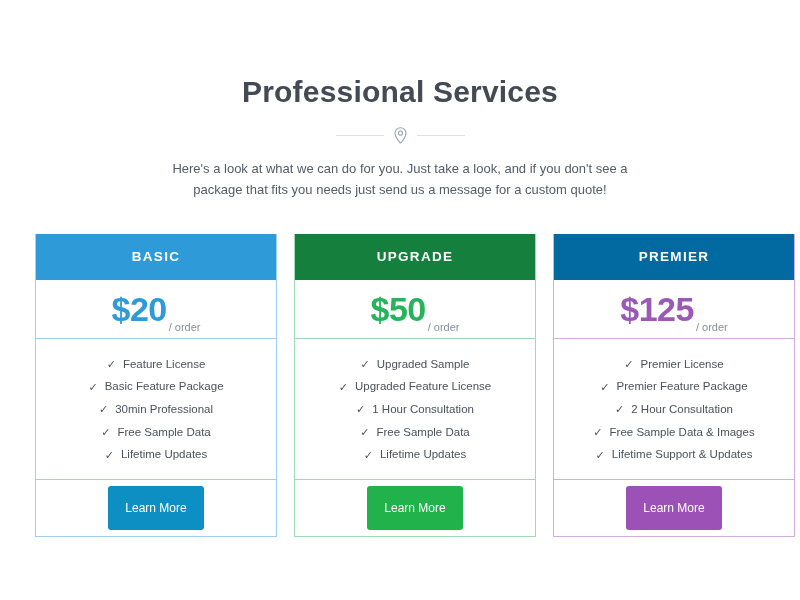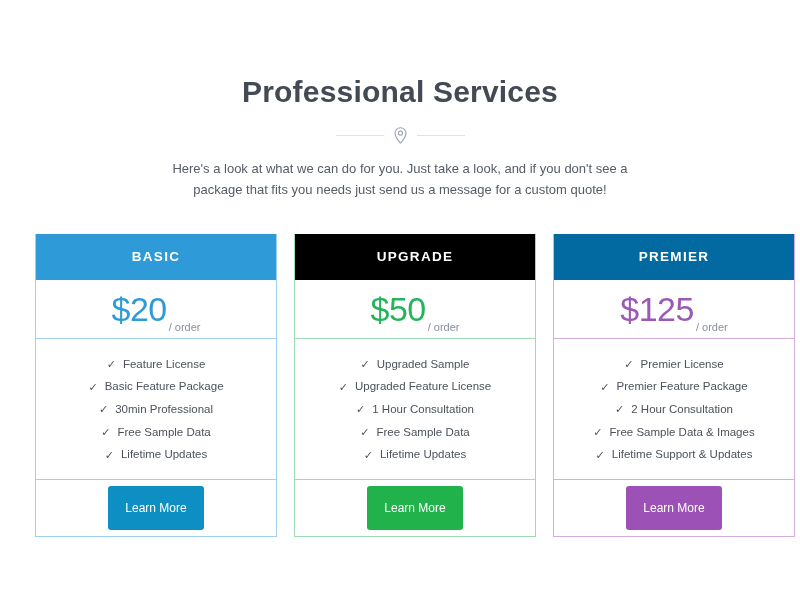--- a/index.html
+++ b/index.html
@@ -92,21 +92,21 @@
   }
   .card-price {
     height: 58px;
     display: flex;
     align-items: center;
     justify-content: center;
     border-bottom: 1px solid #9fd0ee;
   }
   .price-amount {
     font-size: 34px;
-    font-weight: normal;
+    font-weight: bold;
     letter-spacing: -0.5px;
     line-height: 1;
   }
   .price-unit {
     font-size: 11px;
     color: #8a9099;
     margin-left: 2px;
     align-self: flex-end;
     padding-bottom: 5px;
   }
@@ -200,21 +200,21 @@
           <span class="check">✓</span>
           <span>Lifetime Updates</span>
         </div>
       </div>
       <div class="card-foot">
         <button class="btn" style="background: rgb(13, 143, 196);">Learn More</button>
       </div>
     </div>
 
     <div class="card" style="border-color: rgb(155, 220, 180);">
-      <div class="card-head" style="background: #000000;">UPGRADE</div>
+      <div class="card-head" style="background: #15803d;">UPGRADE</div>
       <div class="card-price" style="border-bottom-color: rgb(155, 220, 180);">
         <span class="price-amount" style="color: rgb(37, 179, 92);">$50</span>
         <span class="price-unit">/ order</span>
       </div>
       <div class="card-features" style="border-bottom-color: rgb(155, 220, 180);">
         <div class="feature">
           <span class="check">✓</span>
           <span>Upgraded Sample</span>
         </div>
         <div class="feature">

